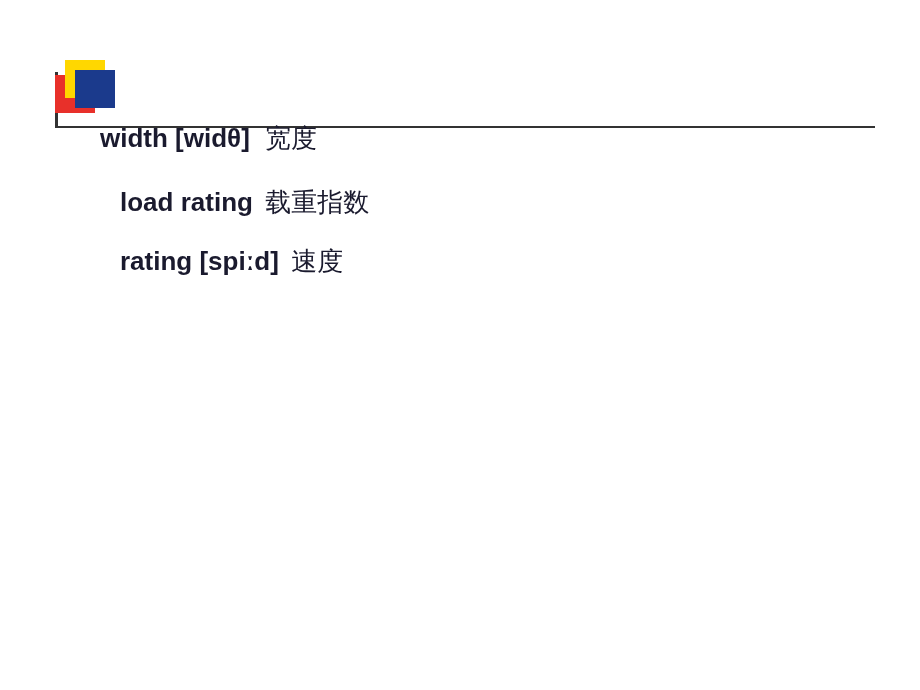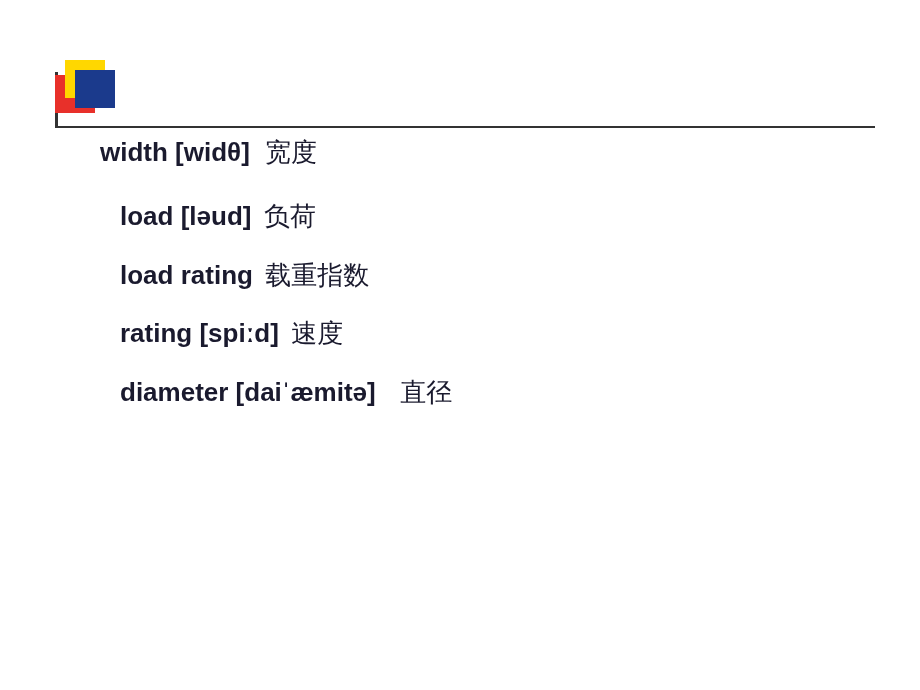--- a/index.html
+++ b/index.html
@@ -68,21 +68,21 @@
       position: absolute;
       top: 126px;
       left: 55px;
       width: 820px;
       height: 2px;
       background: #333333;
     }
 
     .content {
       position: absolute;
-      top: 124px;
+      top: 110px;
       left: 100px;
       width: 800px;
     }
 
     .term-row {
       margin-bottom: 22px;
       line-height: 1.4;
     }
 
     .term-row.main-title {
@@ -124,34 +124,26 @@
 <div class="content">
 
   <div class="term-row main-title">
     <span class="term-text">
       <span>width [widθ]</span>
     </span>
     <span class="term-chinese">宽度</span>
   </div>
 
 
-  <div class="term-row indented">
-    <span class="term-text">load [ləud]</span>
-    <span class="term-chinese">负荷</span>
-  </div>
 
   <div class="term-row indented">
     <span class="term-text">load rating</span>
     <span class="term-chinese" style=" text-align: center;">载重指数</span>
   </div>
 
   <div class="term-row indented">
     <span class="term-text">rating [spiːd]</span>
     <span class="term-chinese">速度</span>
   </div>
 
-  <div class="term-row indented">
-    <span class="term-text">diameter [daiˈæmitə]</span>
-    <span class="term-chinese" style="margin-left: 20px;">直径</span>
-  </div>
 
 
 </div>
 
 </body></html>

